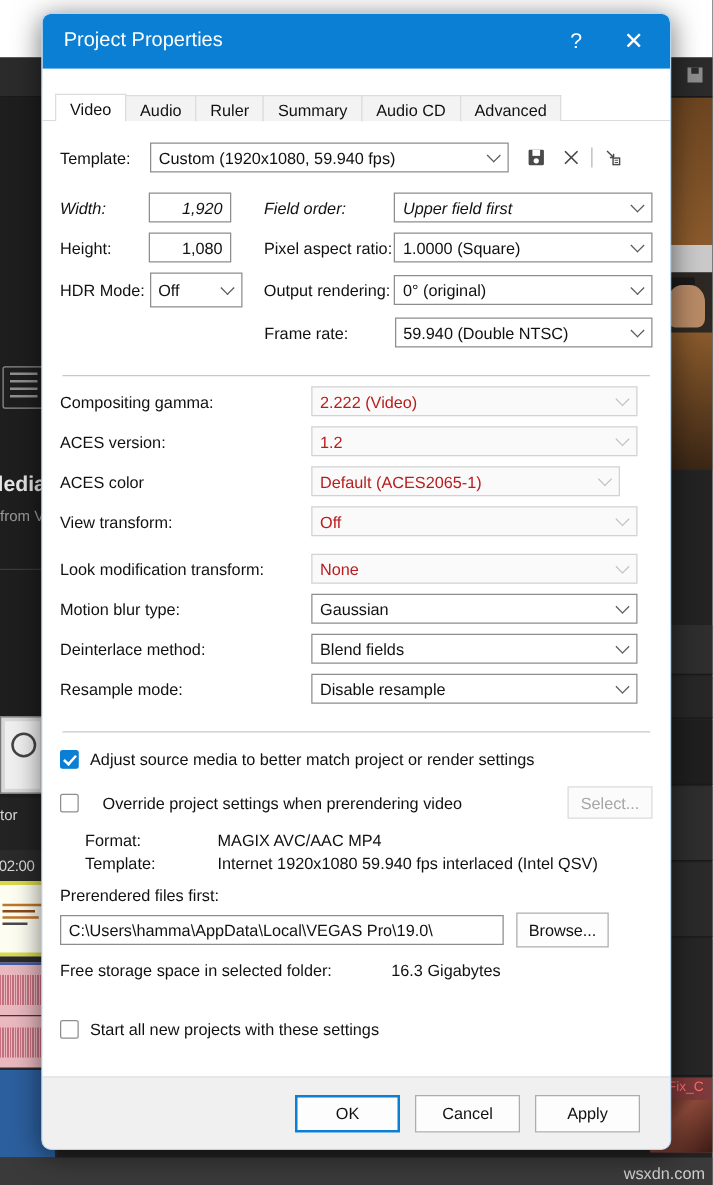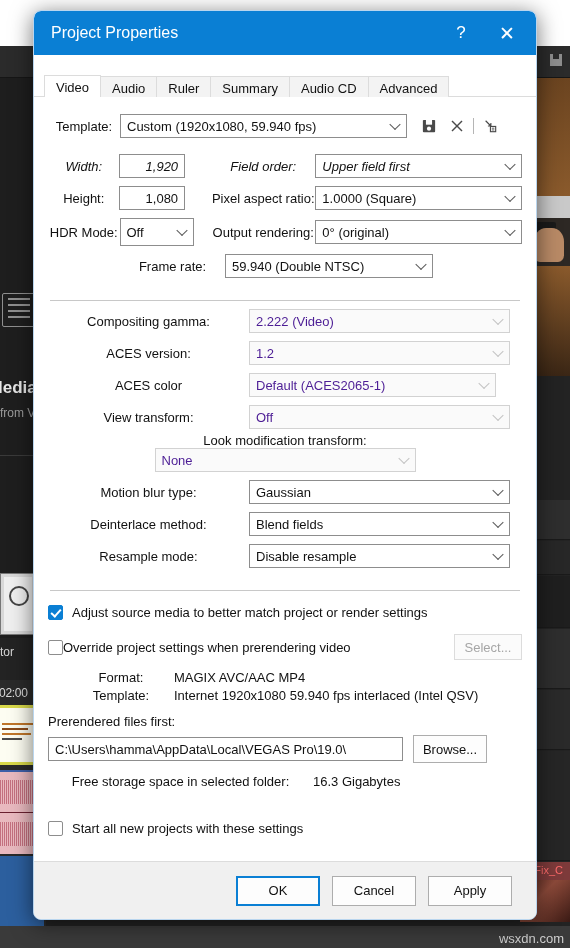--- a/index.html
+++ b/index.html
@@ -85,32 +85,32 @@
 
   .tabstrip { height:26px; display:flex; align-items:flex-end; padding-left:10px;
               background:#fff; border-bottom:1px solid #dcdcdc; margin-top:16px; }
   .tab { font-size:13px; color:#111; padding:4px 11px 5px; border:1px solid transparent;
          border-bottom:none; position:relative; top:5px; background:#f3f3f3;
          border-color:#dcdcdc; margin-right:-1px; }
   .tab.active { background:#fff; border-color:#dcdcdc; border-bottom:1px solid #fff; }
 
   .pane { flex:1; background:#fff; padding:0 14px; position:relative; overflow:hidden;}
 
-  .row { display:flex; align-items:center;text-align:center; }
+  .row { display:flex; align-items:center; }
   .lbl { font-size:13px; color:#111; }
 
   .inp, .sel {
     height:24px; border:1px solid #8d8d8d; background:#fff; font-size:13px; color:#111;
     display:flex; align-items:center; padding:0 6px; position:relative;
   }
   .sel { padding-right:6px; }
   .sel .chev { position:absolute; right:7px; top:50%; width:8px; height:8px;
     border-right:1.4px solid #5a5a5a; border-bottom:1.4px solid #5a5a5a;
     transform:translateY(-70%) rotate(45deg); }
-  .sel.disabled { background:#fafafa; border-color:#d2d2d2; color:#4c1d95; }
+  .sel.disabled { background:#fafafa; border-color:#d2d2d2; color:#b91c1c; }
   .sel.disabled .chev { border-color:#c3c3c3; }
 
   .iconbtn { width:20px; height:22px; display:flex; align-items:center; justify-content:center; }
   .vsep { width:1px; height:16px; background:#b5b5b5; margin:0 6px; }
 
   .hr { height:1px; background:#c8c8c8; margin:0 2px; }
 
   .cbox { width:15px; height:15px; border:1px solid #8d8d8d; background:#fff; border-radius:2px;
           flex:0 0 15px; position:relative; }
   .cbox.checked { background:#0a7fd4; border-color:#0a7fd4; }
@@ -281,21 +281,21 @@
         </div>
         <div class="lbl" style="width:105px;margin-left:17px;">Output rendering:</div>
         <div class="sel" style="width:208px;">
           <span>0° (original)</span>
           <span class="chev"></span>
         </div>
       </div>
 
       <div class="row" style="margin-top:8px;">
         <div style="width:72px;"></div>
-        <div class="lbl" style="width:105px;">Frame rate:</div>
+        <div class="lbl" style="width:105px;margin-left:92px;">Frame rate:</div>
         <div class="sel" style="width:208px;">
           <span>59.940 (Double NTSC)</span>
           <span class="chev"></span>
         </div>
       </div>
 
       <div class="hr" style="margin-top:22px;"></div>
 
       <div class="row" style="margin-top:8px;">
         <div class="lbl" style="width:201px;">Compositing gamma:</div>
@@ -318,21 +318,21 @@
           <span class="chev"></span>
         </div>
       </div>
       <div class="row" style="margin-top:8px;">
         <div class="lbl" style="width:201px;">View transform:</div>
         <div class="sel disabled" style="width:261px;">
           <span>Off</span>
           <span class="chev"></span>
         </div>
       </div>
-      <div class="row" style="margin-top:4px;flex-direction:column;">
+      <div class="row" style="margin-top:14px;">
         <div class="lbl" style="width:201px;">Look modification transform:</div>
         <div class="sel disabled" style="width:261px;">
           <span>None</span>
           <span class="chev"></span>
         </div>
       </div>
 
       <div class="row" style="margin-top:8px;">
         <div class="lbl" style="width:201px;">Motion blur type:</div>
         <div class="sel" style="width:261px;">
@@ -355,21 +355,21 @@
         </div>
       </div>
 
       <div class="hr" style="margin-top:22px;"></div>
 
       <div class="row" style="margin-top:14px;gap:9px;">
         <div class="cbox checked"></div>
         <div class="lbl">Adjust source media to better match project or render settings</div>
       </div>
 
-      <div class="row" style="margin-top:14px;gap:0;">
+      <div class="row" style="margin-top:14px;gap:19px;">
         <div class="cbox"></div>
         <div class="lbl">Override project settings when prerendering video</div>
         <div class="btn disabled" style="margin-left:auto;min-width:68px;">Select...</div>
       </div>
 
       <div class="row" style="margin-top:10px;">
         <div class="lbl" style="width:126px;padding-left:20px;">Format:</div>
         <div class="lbl">MAGIX AVC/AAC MP4</div>
       </div>
       <div class="row" style="margin-top:3px;">

